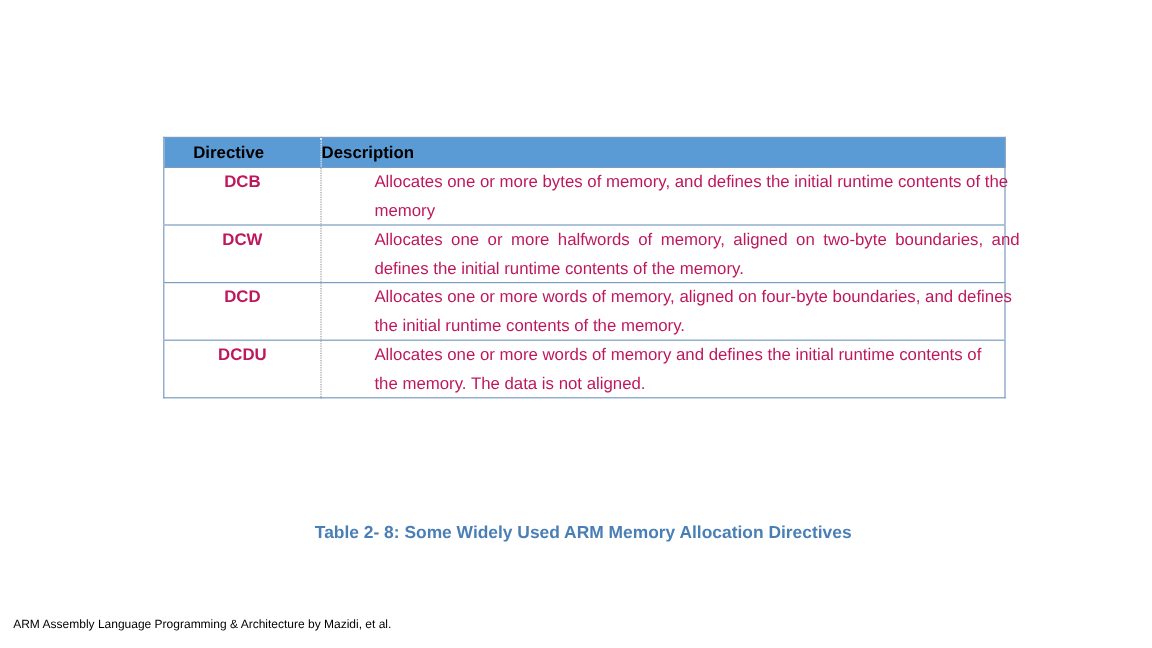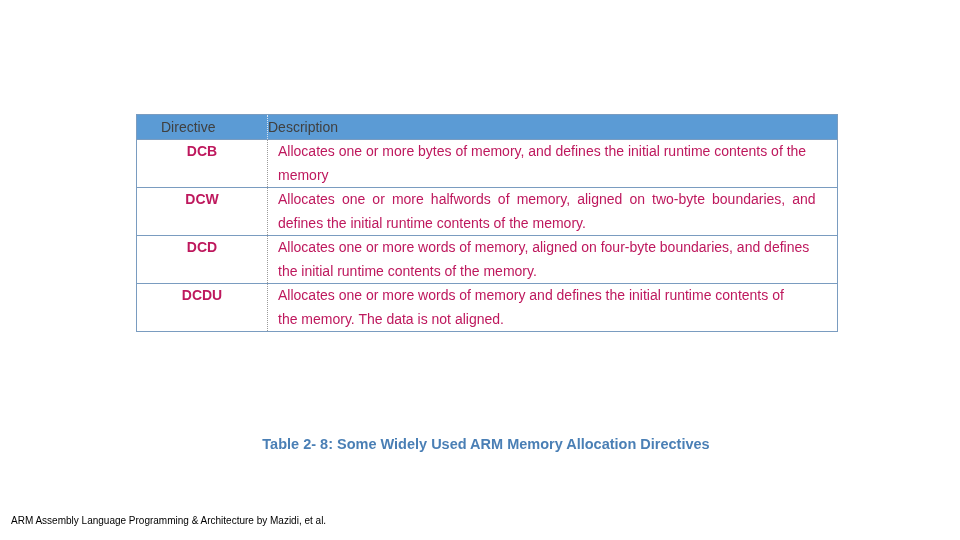--- a/index.html
+++ b/index.html
@@ -1,26 +1,26 @@
 <!DOCTYPE html>
 <html><head>
 <meta charset="utf-8">
 <style>
   html, body { margin:0; padding:0; }
   body { width:960px; height:540px; background:#ffffff; position:relative; overflow:hidden;
          font-family:"Liberation Sans", "DejaVu Sans", sans-serif; }
   .table-wrap { position:absolute; left:136px; top:114px; width:700px; }
   table { border-collapse:collapse; width:702px; border:1px solid #7a9cc0; table-layout:fixed; }
-  th { background:#5b9bd5; color:#404040; font-weight:normal; font-size:14px; height:24px; padding:0;margin-left:36px; }
+  th { background:#5b9bd5; color:#000000; font-weight:bold; font-size:14px; height:24px; padding:0;margin-left:36px; }
   th.c1 { width:106px; text-align:left; padding-left:24px; border-right:1px dotted #dfe9f5; }
   th.c2 { text-align:left; }
   td { font-size:14px; color:#be185d; vertical-align:top; padding:0; line-height:23.5px; border-top:1px solid #7a9cc0; }
   td.c1 { text-align:center; font-weight:bold; border-right:1px dotted #9a9a9a; }
   td.c2 { padding-left:10px; padding-right:8px; text-align:justify; }
-  td.c2 span.line { display:block; white-space:nowrap; }
+  td.c2 span.line { display:block; white-space:nowrap;margin-left:34px; }
   .caption { position:absolute; left:0; width:972px; top:436px; text-align:center; font-size:14.5px;
              color:#4a7fb5; font-weight:bold; }
   .footer { position:absolute; left:11px; top:515px; font-size:10px; color:#000; }
 </style>
 </head>
 <body>
 
 <div class="table-wrap">
   <table>
     <thead>

